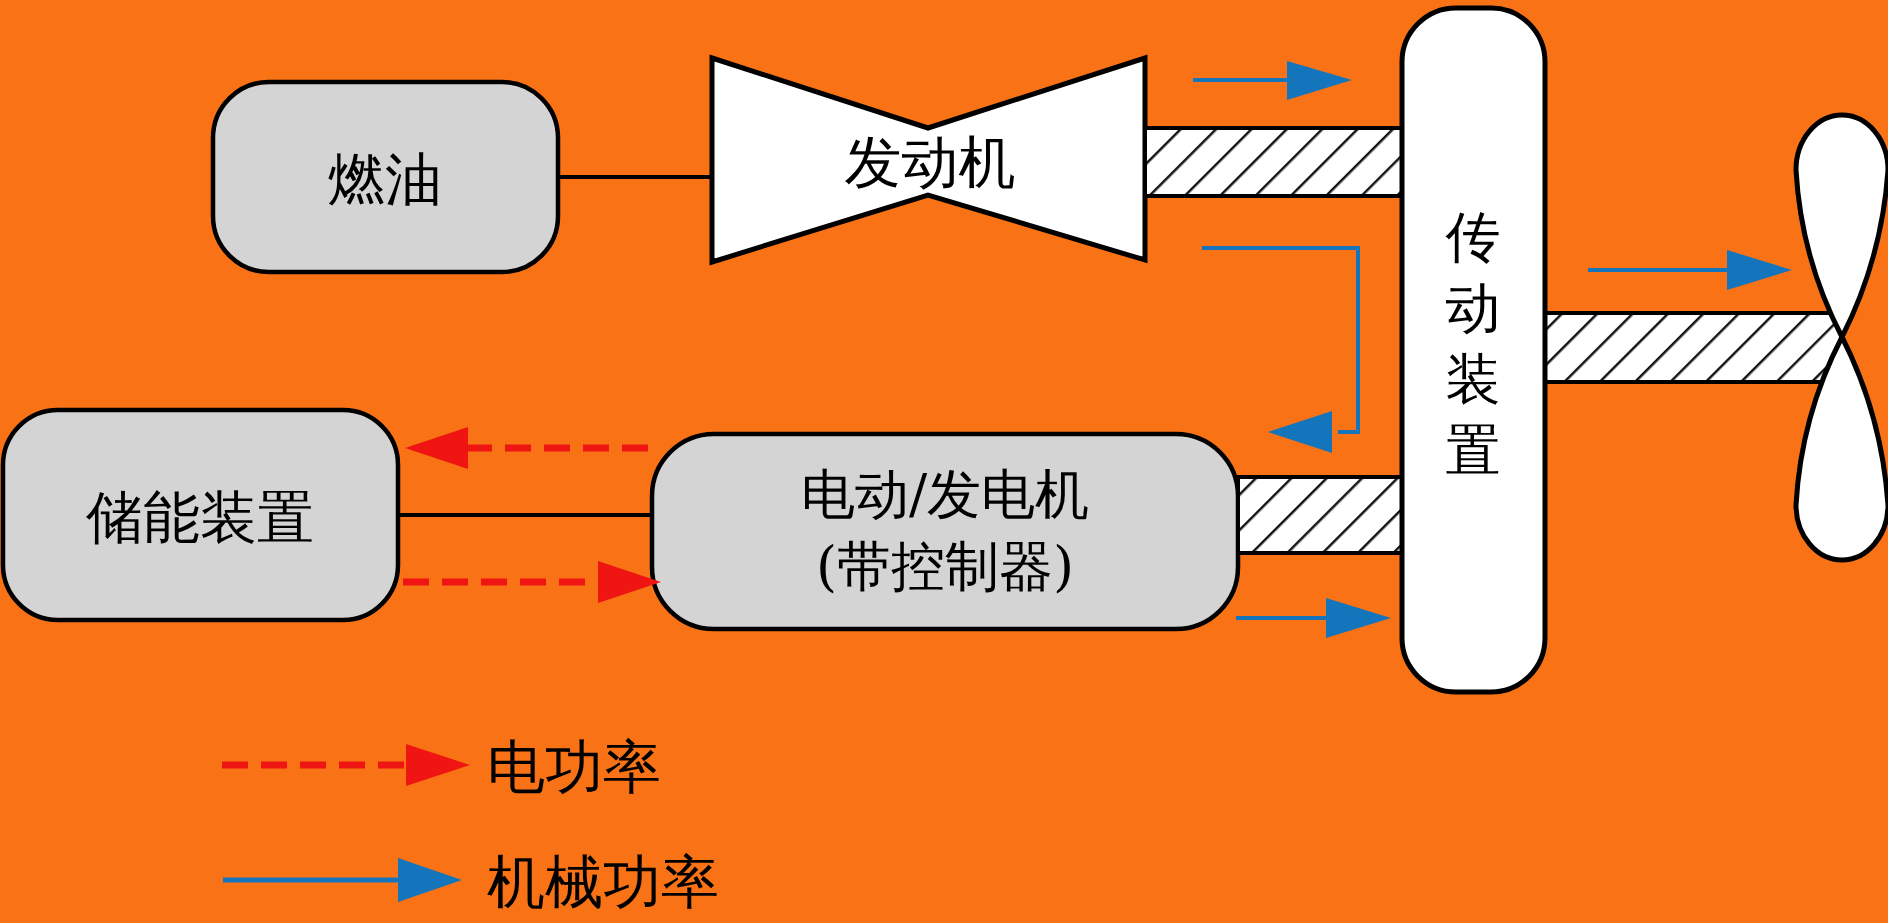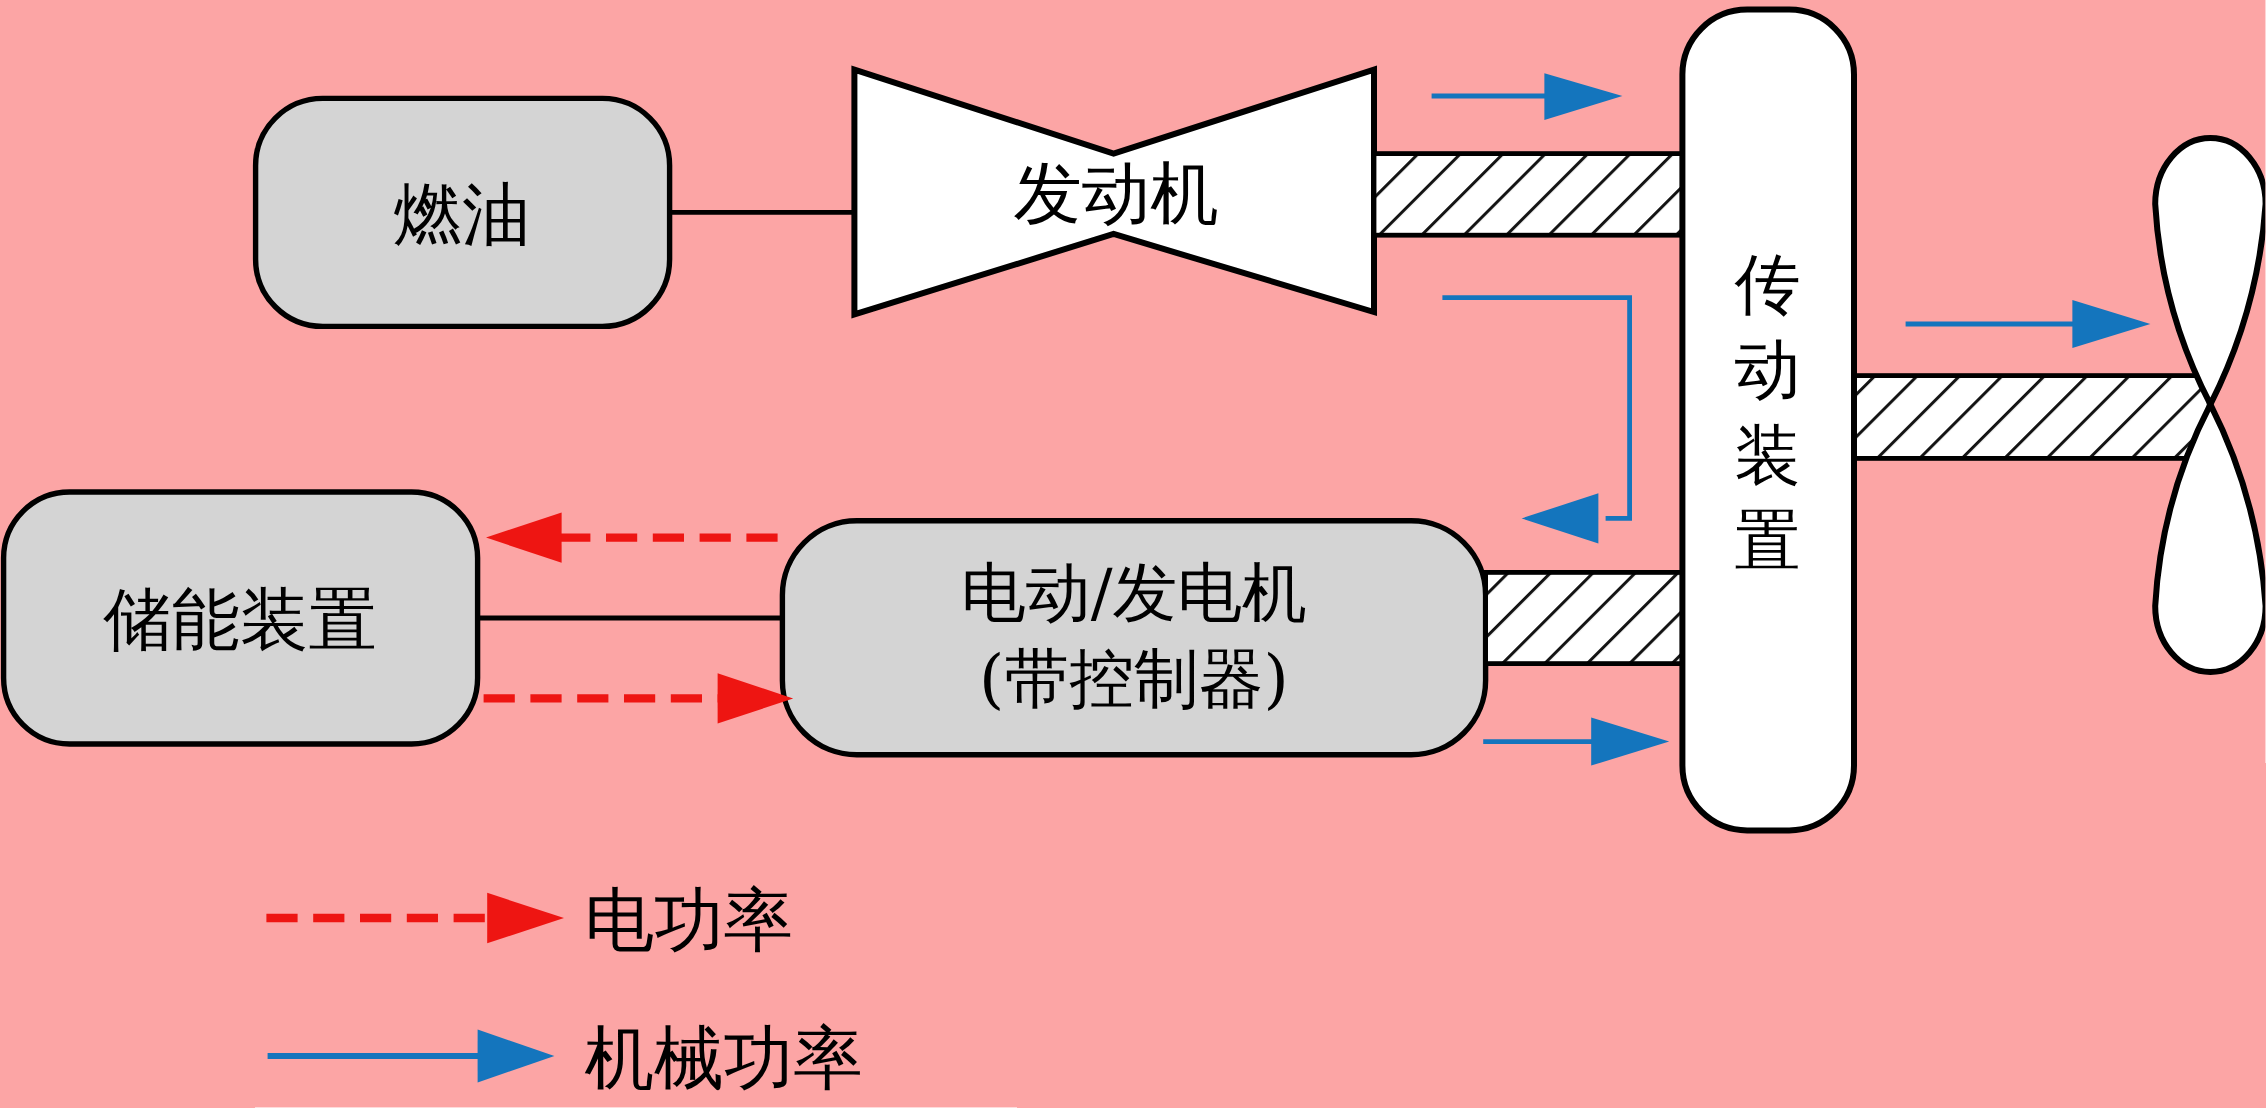--- a/index.html
+++ b/index.html
@@ -1,20 +1,20 @@
 <!DOCTYPE html>
 <html><head>
 <meta charset="utf-8">
 <style>
   html, body { margin: 0; padding: 0; background: #ffffff; }
   .stage {
     position: relative;
     width: 1888px;
     height: 923px;
-    background: #fca5a5;
+    background: #f97316;
     font-family: "DejaVu Serif", "Liberation Serif", serif;
   }
   .stage svg { position: absolute; left: 0; top: 0; }
   text.cjk {
     font-family: "DejaVu Serif", "Liberation Serif", serif;
     fill: #000000;
   }
   .lbl-57 { font-size: 57px; }
   .lbl-55 { font-size: 55px; }
   .lbl-54 { font-size: 54px; }

